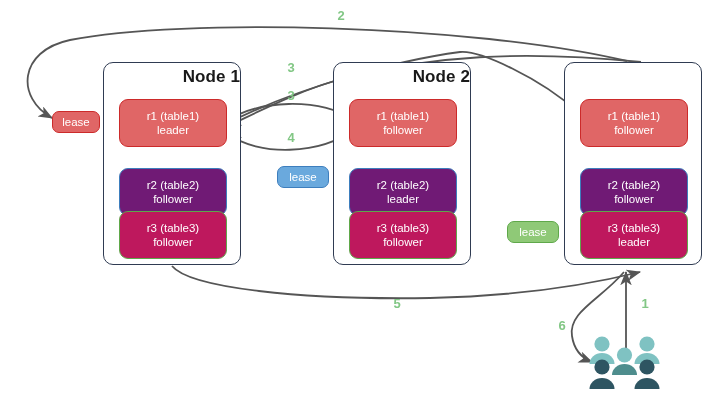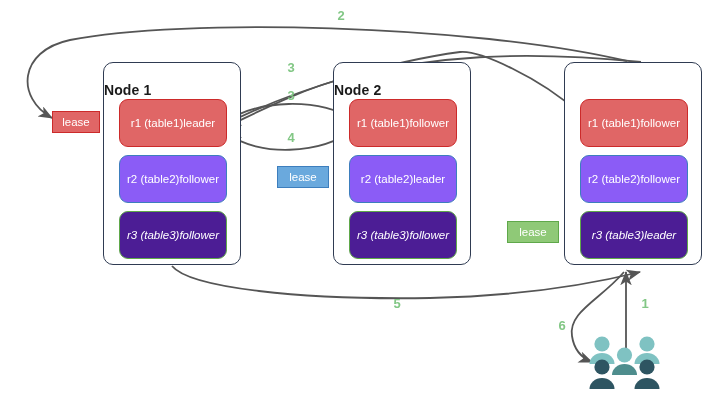--- a/index.html
+++ b/index.html
@@ -27,61 +27,61 @@
     position: absolute;
     box-sizing: border-box;
     border: 1.6px solid #2f3b52;
     border-radius: 10px;
     background: #ffffff;
   }
   .node-title {
     position: absolute;
     left: 0;
     right: 0;
-    top: 19px;
-    text-align: left;
-    font-size: 14px;
+    top: 4px;
+    text-align: right;
+    font-size: 17px;
     font-weight: bold;
     color: #1a1a1a;
     letter-spacing: 0.1px;
   }
   .replica {
     position: absolute;
     box-sizing: border-box;
     left: 15px;
     width: 108px;
     height: 48px;
     border-radius: 9px;
     display: flex;
-    flex-direction: row;
+    flex-direction: column;
     align-items: center;
     justify-content: center;
     color: #ffffff;
     font-size: 11.5px;
     line-height: 14px;
     text-align: center;
   }
   .replica .ln { display: block; }
   .rep-red {
     background: #e06666;
     border: 1.6px solid #cc2a2a;
   }
   .rep-blue {
-    background: #8b5cf6;
+    background: #701a75;
     border: 1.6px solid #3d7ebd;
+    margin-top: 13px;
   }
   .rep-green {
-    background: #4c1d95;
+    background: #be185d;
     border: 1.6px solid #5fa84a;
-    font-style: italic;
   }
   .lease {
     position: absolute;
     box-sizing: border-box;
-    border-radius: 0;
+    border-radius: 7px;
     display: flex;
     align-items: center;
     justify-content: center;
     color: #ffffff;
     font-size: 11.5px;
     height: 22px;
   }
   .lease-red   { background:#e06666; border:1.6px solid #cc2a2a; }
   .lease-blue  { background:#6aa9dd; border:1.6px solid #3d7ebd; }
   .lease-green { background:#8fc977; border:1.6px solid #5fa84a; }

